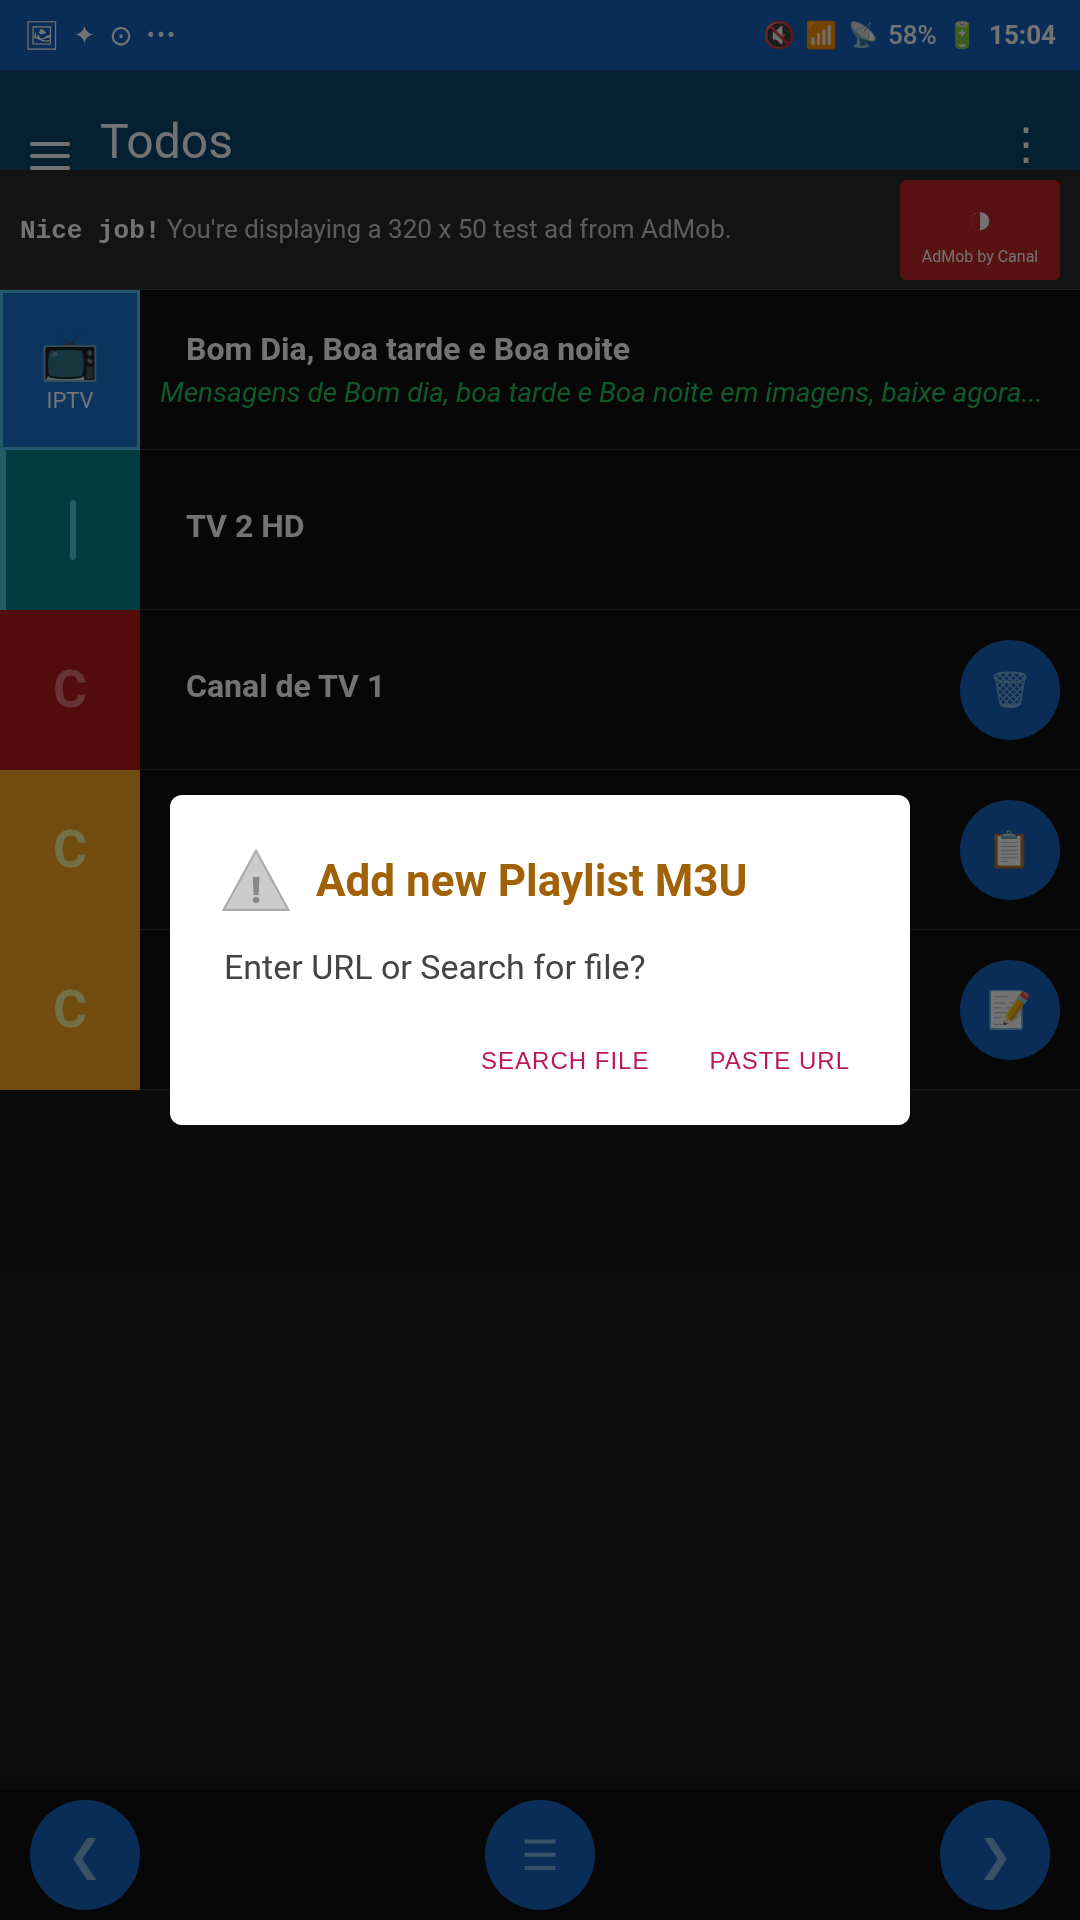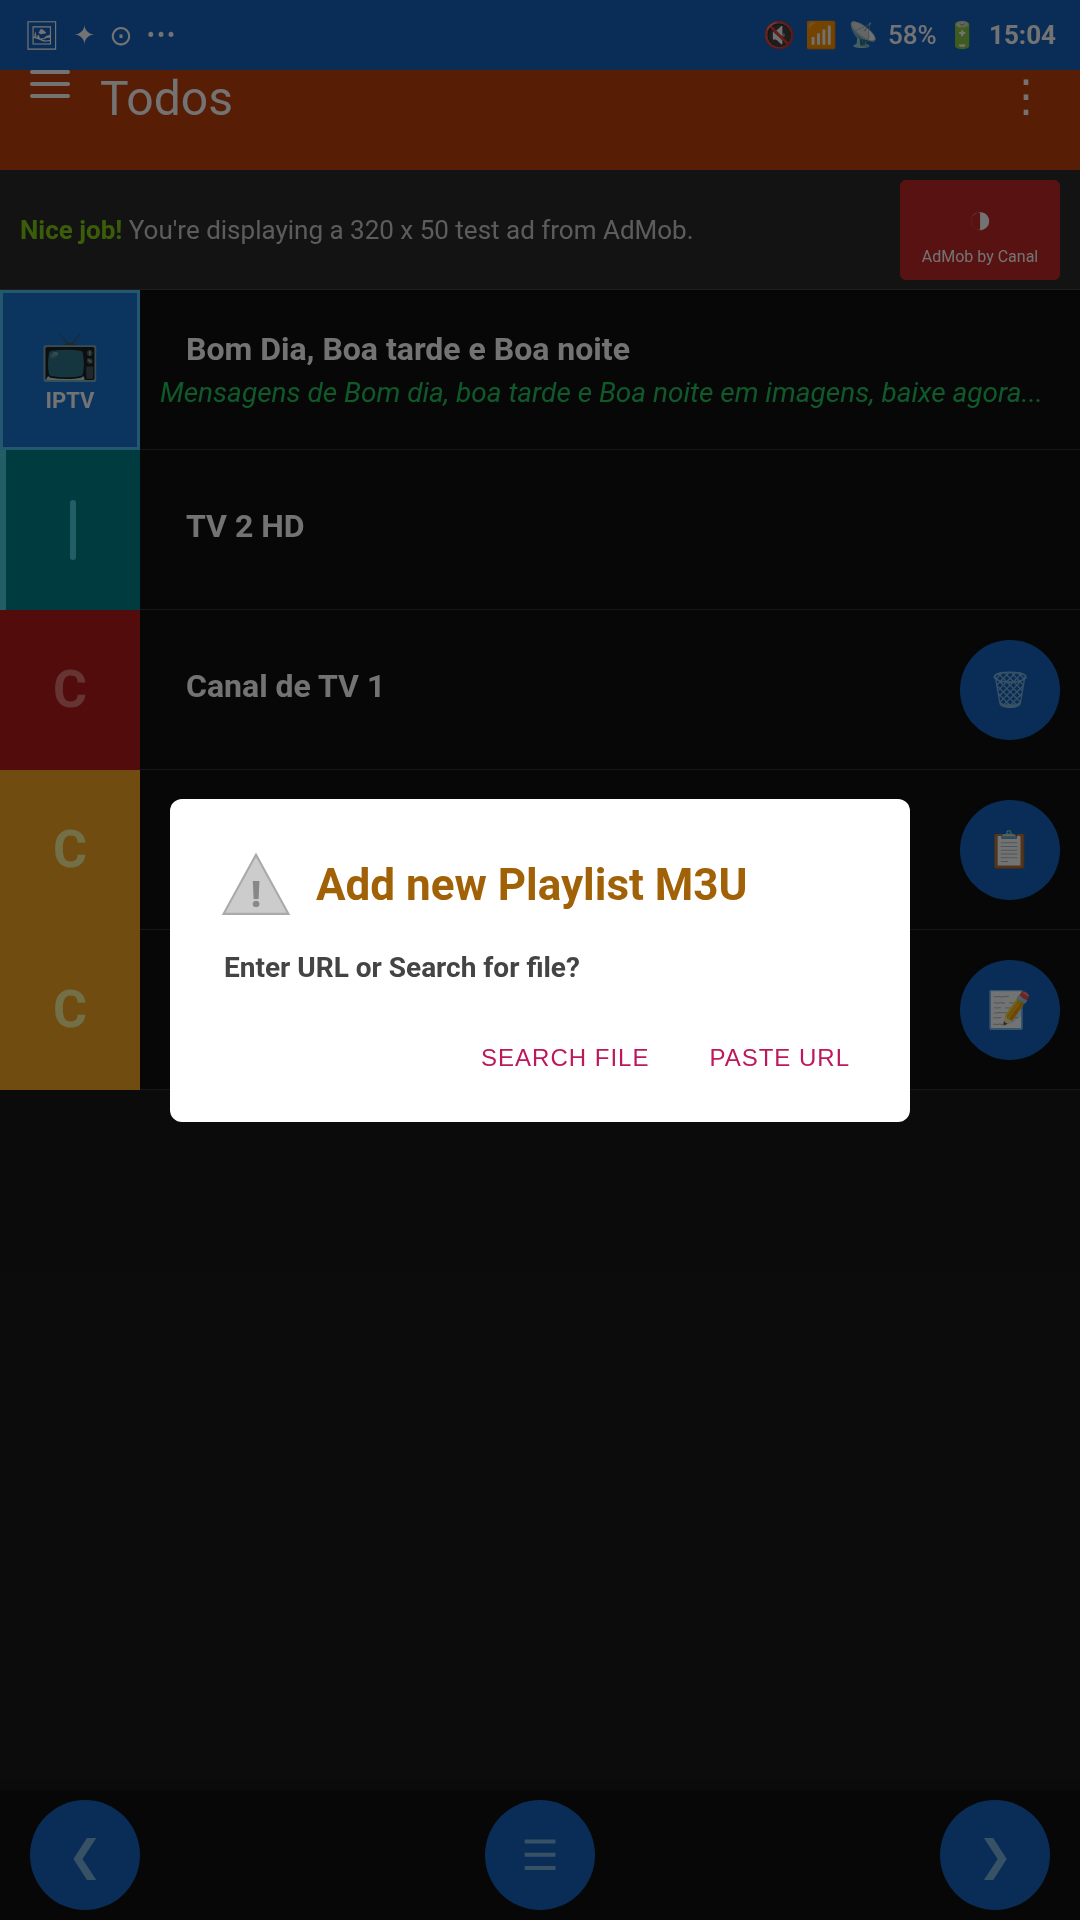--- a/index.html
+++ b/index.html
@@ -39,23 +39,23 @@
       gap: 10px;
       color: #fff;
       font-size: 26px;
       font-weight: 500;
     }
 
     
     .app-bar {
       width: 100%;
       height: 100px;
-      background: #c2410c;
-      display: flex;
-      align-items: flex-start;
+      background: #0c4a6e;
+      display: flex;
+      align-items: flex-end;
       padding: 0 30px;
       gap: 30px;
     }
     .hamburger {
       color: #fff;
       font-size: 40px;
       display: flex;
       flex-direction: column;
       gap: 8px;
       cursor: pointer;
@@ -90,22 +90,23 @@
       padding: 0 20px;
       gap: 20px;
       border-bottom: 1px solid #444;
     }
     .ad-text {
       flex: 1;
       color: #ccc;
       font-size: 26px;
     }
     .ad-text strong {
-      color: #84cc16;
+      color: #ffffff;
       font-weight: 700;
+      font-family: Liberation Mono, monospace;
     }
     .ad-logo {
       width: 160px;
       height: 100px;
       background: #c62828;
       border-radius: 6px;
       display: flex;
       flex-direction: column;
       align-items: center;
       justify-content: center;
@@ -185,21 +186,21 @@
       border: 3px solid #4fc3f7;
       flex-shrink: 0;
     }
     .iptv-tv-icon {
       font-size: 48px;
       color: #fff;
     }
     .iptv-label {
       font-size: 22px;
       color: #fff;
-      font-weight: 700;
+      font-weight: 400;
       margin-top: 4px;
     }
 
     
     .overlay {
       position: absolute;
       top: 0; left: 0;
       width: 100%; height: 100%;
       background: rgba(0,0,0,0.55);
       display: flex;
@@ -225,25 +226,24 @@
       width: 72px;
       height: 72px;
       flex-shrink: 0;
     }
     .dialog-title {
       font-size: 44px;
       font-weight: 700;
       color: #a16207;
     }
     .dialog-message {
-      font-size: 28px;
+      font-size: 34px;
       color: #444;
       margin-bottom: 50px;
       padding-left: 4px;
-      font-weight: bold;
     }
     .dialog-buttons {
       display: flex;
       justify-content: flex-end;
       gap: 40px;
     }
     .dialog-btn {
       font-size: 24px;
       font-weight: 400;
       color: #be185d;

